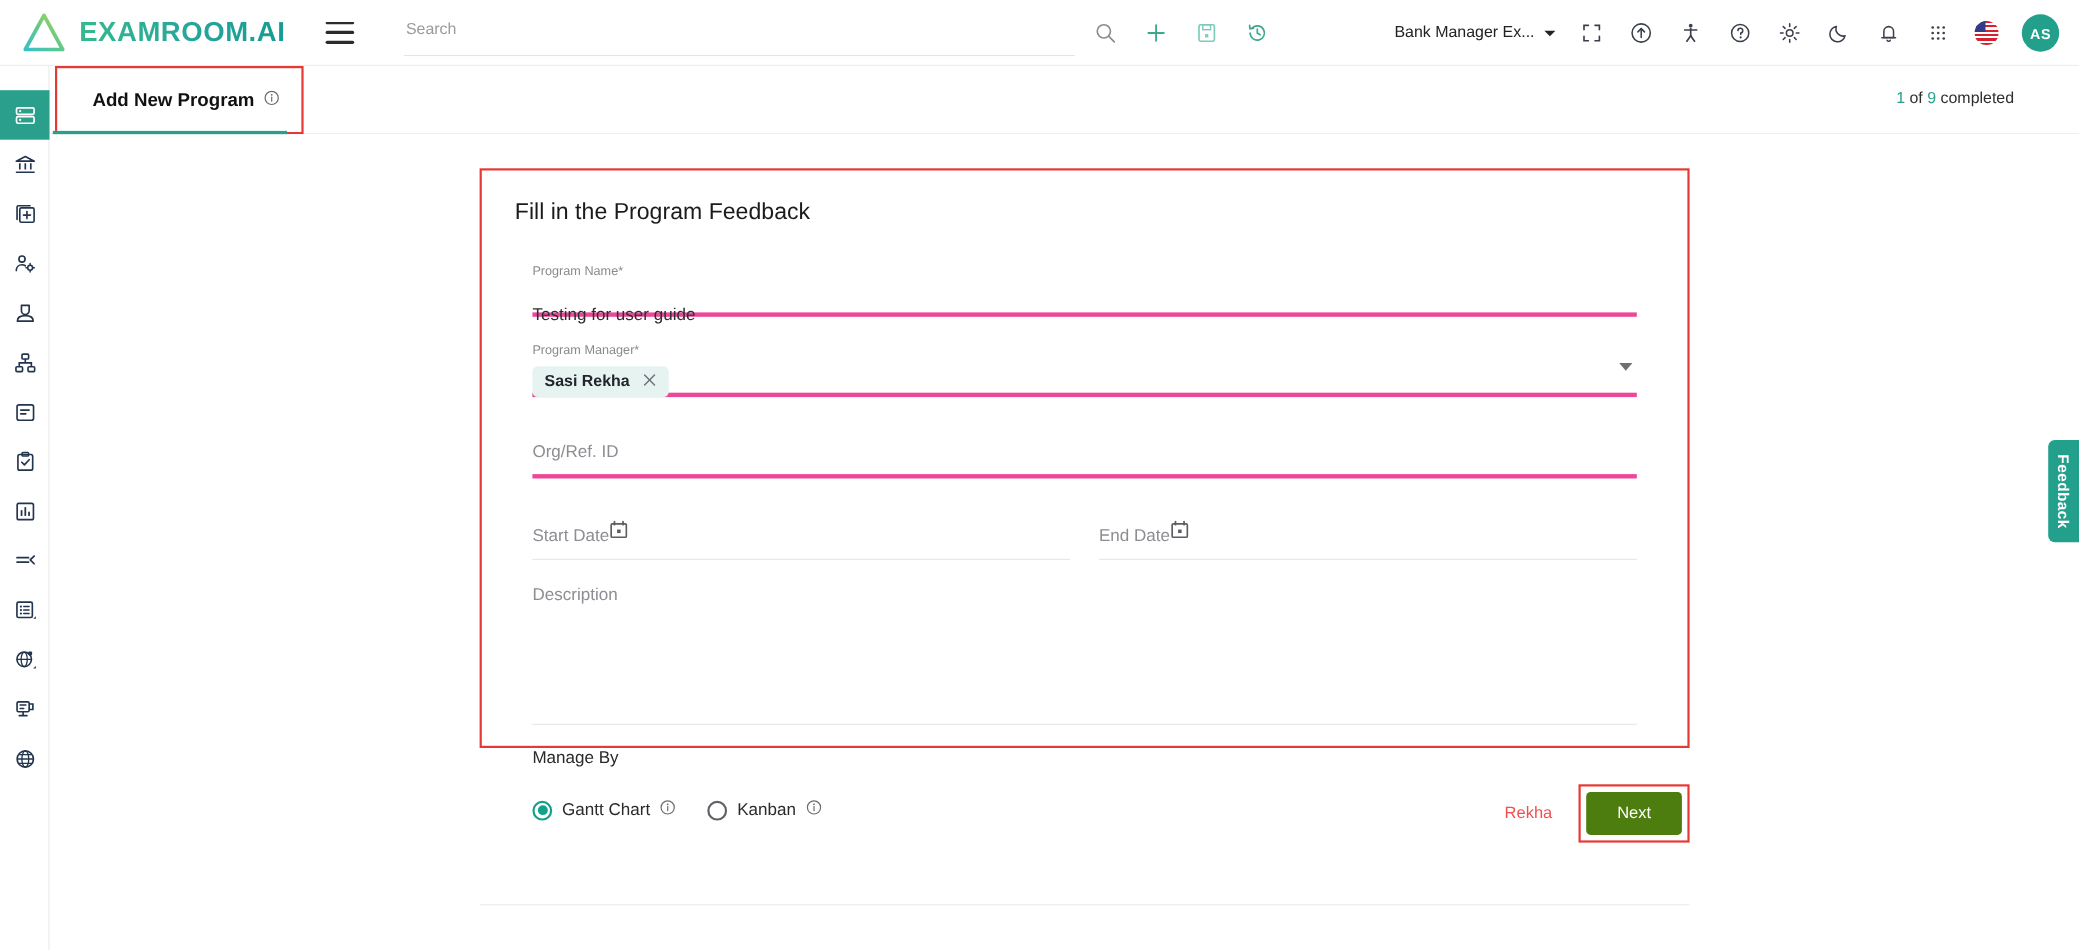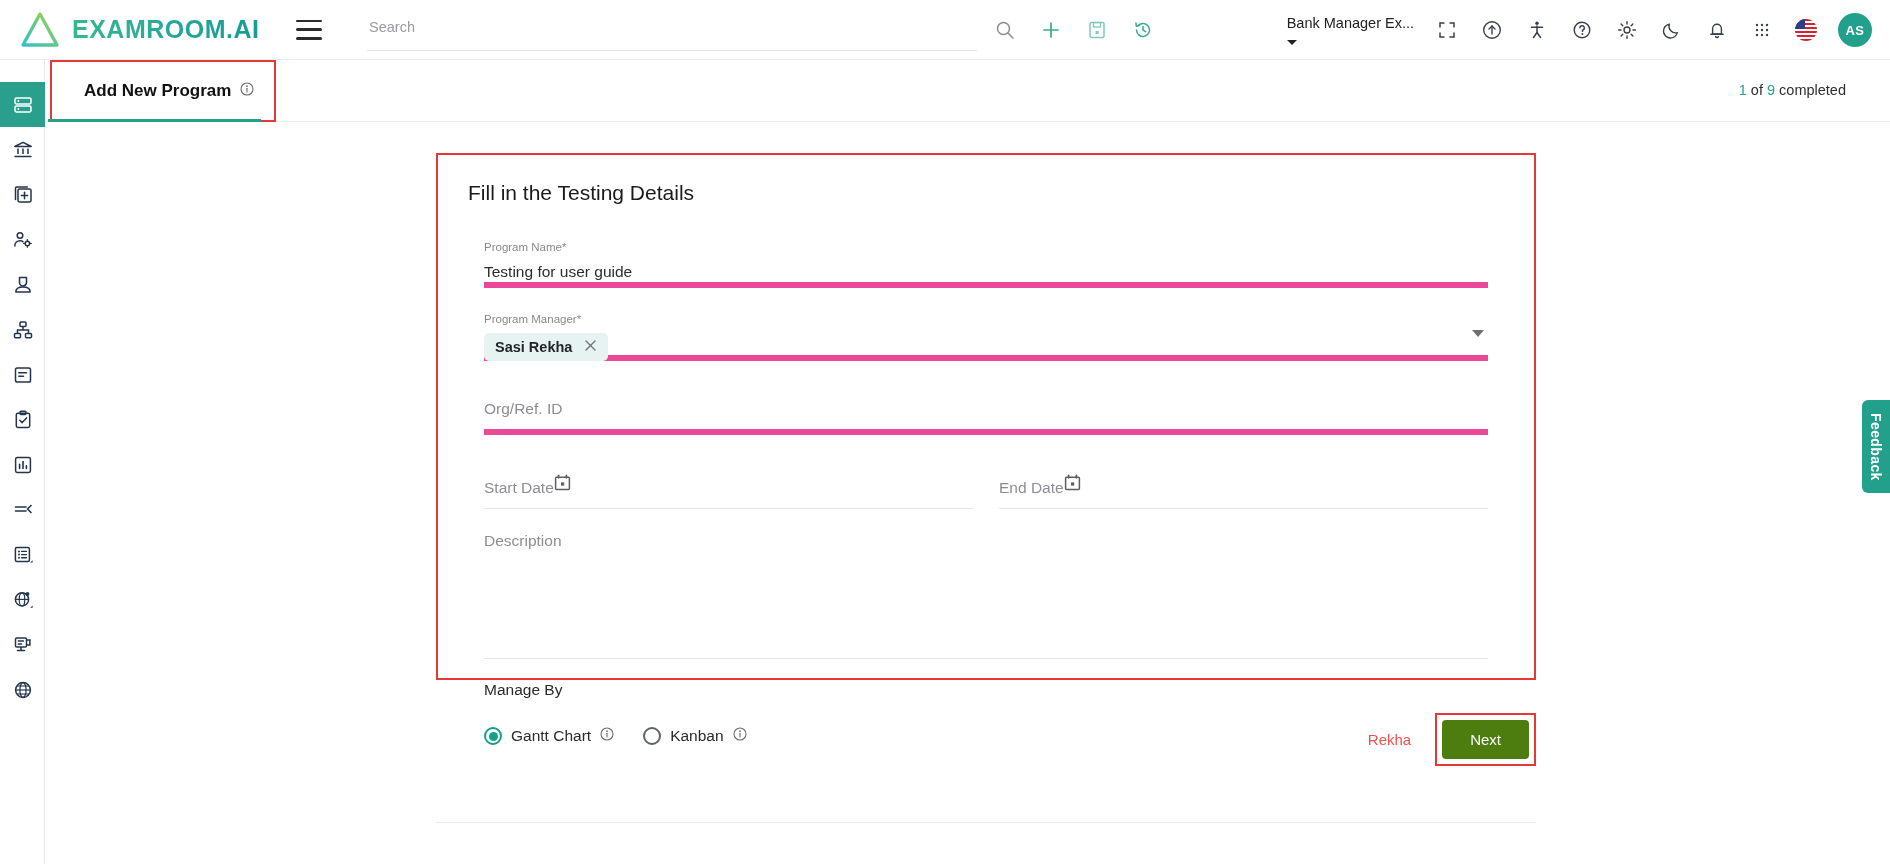--- a/index.html
+++ b/index.html
@@ -36,21 +36,21 @@
     padding: 0 40px 4px 2px;
   }
   .searchinput::placeholder { color: #9a9aa0; }
   .topicons { display: flex; align-items: center; gap: 22px; margin-left: 16px; }
   .tico { width: 24px; height: 24px; display: flex; align-items: center; justify-content: center; cursor: pointer; }
 
   .right-cluster {
     position: absolute; right: 18px; top: 0; height: 60px;
     display: flex; align-items: center; gap: 21px;
   }
-  .acct { display:flex; align-items:flex-start; gap:9px; cursor:pointer;flex-direction:column; }
+  .acct { display:flex; align-items:center; gap:9px; cursor:pointer; }
   .acct-label { font-size: 14.5px; color: #222; }
   .caret { width:0;height:0;border-left:5px solid transparent;border-right:5px solid transparent;border-top:5.5px solid #222; }
   .rico { width: 24px; height: 24px; display:flex;align-items:center;justify-content:center;cursor:pointer; }
   .flag {
     width: 22px; height: 22px; border-radius: 50%; overflow: hidden; position: relative;
     background: #fff; box-shadow: inset 0 0 0 1px rgba(0,0,0,.06);
   }
   .flag .stripes { position:absolute; inset:0;
     background: repeating-linear-gradient(to bottom,#d5222e 0,#d5222e 2px,#fff 2px,#fff 4px); }
   .flag .canton { position:absolute; left:0; top:0; width:10px; height:10px; background:#2f3d87; }
@@ -79,42 +79,42 @@
     background: #fff; border-bottom: 1px solid #ededed;
   }
   .tab {
     position: absolute; left: 5px; top: 0px; height: 62px;
     display: flex; align-items: center; gap: 9px; padding: 0 20px 0 32px;
     border: 2px solid #e53935; background:#fff; cursor: pointer;
   }
   .tab-label { font-size: 17px; font-weight: bold; color: #111; }
   .tab-underline { position: absolute; left: 3px; bottom: -2px; width: 213px; height: 4px; background: #2aa08c; }
   .completed {
-    position: absolute; right: 44px; top: 22px; font-size: 14.5px; color: #2e2e2e;
+    position: absolute; right: 59px; top: 22px; font-size: 14.5px; color: #2e2e2e;
   }
   .completed .num { color: #2aa08c; font-weight: 500; }
 
   
   .content { position: absolute; top: 122px; left: 45px; width: 1845px; height: 742px; background: #fff; }
 
   .card {
     position: absolute; left: 391px; top: 31px; width: 1100px; height: 527px;
     border: 2px solid #e53935; background: #fff; padding: 26px 28px 0 28px;
   }
   .card-title { font-size: 21px; color: #1b1b1b; font-weight: normal; margin: 0 0 10px 2px; }
 
   .fieldsarea { padding: 0 18px; }
 
-  .field { position: relative; border-bottom: 6px solid #ec4899; }
+  .field { position: relative; border-bottom: 4px solid #ec4899; }
   .field-label { font-size: 11.5px; color: #8a8a8a; line-height: 1; }
   .field-value { font-size: 15.5px; color: #2d2d2d; }
   .field-placeholder { font-size: 15.5px; color: #8d8d93; }
 
   .f-name { height: 73px; padding-top: 27px; }
-  .f-name .field-value { margin-top: 9px; }
+  .f-name .field-value { margin-top: 24px; }
   .f-org { height: 74px; display: flex; align-items: flex-end; padding-bottom: 11px; }
 
   .f-mgr { height: 73px; padding-top: 26px; position: relative; }
   .chiprow { margin-top: 7px; display: flex; align-items: center; gap: 8px; }
   .chip {
     display: inline-flex; align-items: center; gap: 12px;
     background: #e6f3f0; border-radius: 5px; padding: 6px 11px;
     font-size: 14.5px; color: #22252b; font-weight: bold;
   }
   .chip-x { color: #6d7077; font-size: 15px; cursor: pointer; line-height: 1; }
@@ -454,21 +454,21 @@
     </div>
     <div class="tab-underline"></div>
     <div class="completed">
       <span class="num">1</span><span> of </span><span class="num">9</span><span> completed</span>
     </div>
   </div>
 
   <div class="content">
 
     <div class="card">
-      <h2 class="card-title">Fill in the Testing Details</h2>
+      <h2 class="card-title">Fill in the Program Feedback</h2>
 
       <div class="fieldsarea">
 
         <div class="field f-name">
           <div class="field-label">Program Name*</div>
           <div class="field-value">Testing for user guide</div>
         </div>
 
         <div class="field f-mgr">
           <div class="field-label">Program Manager*</div>

